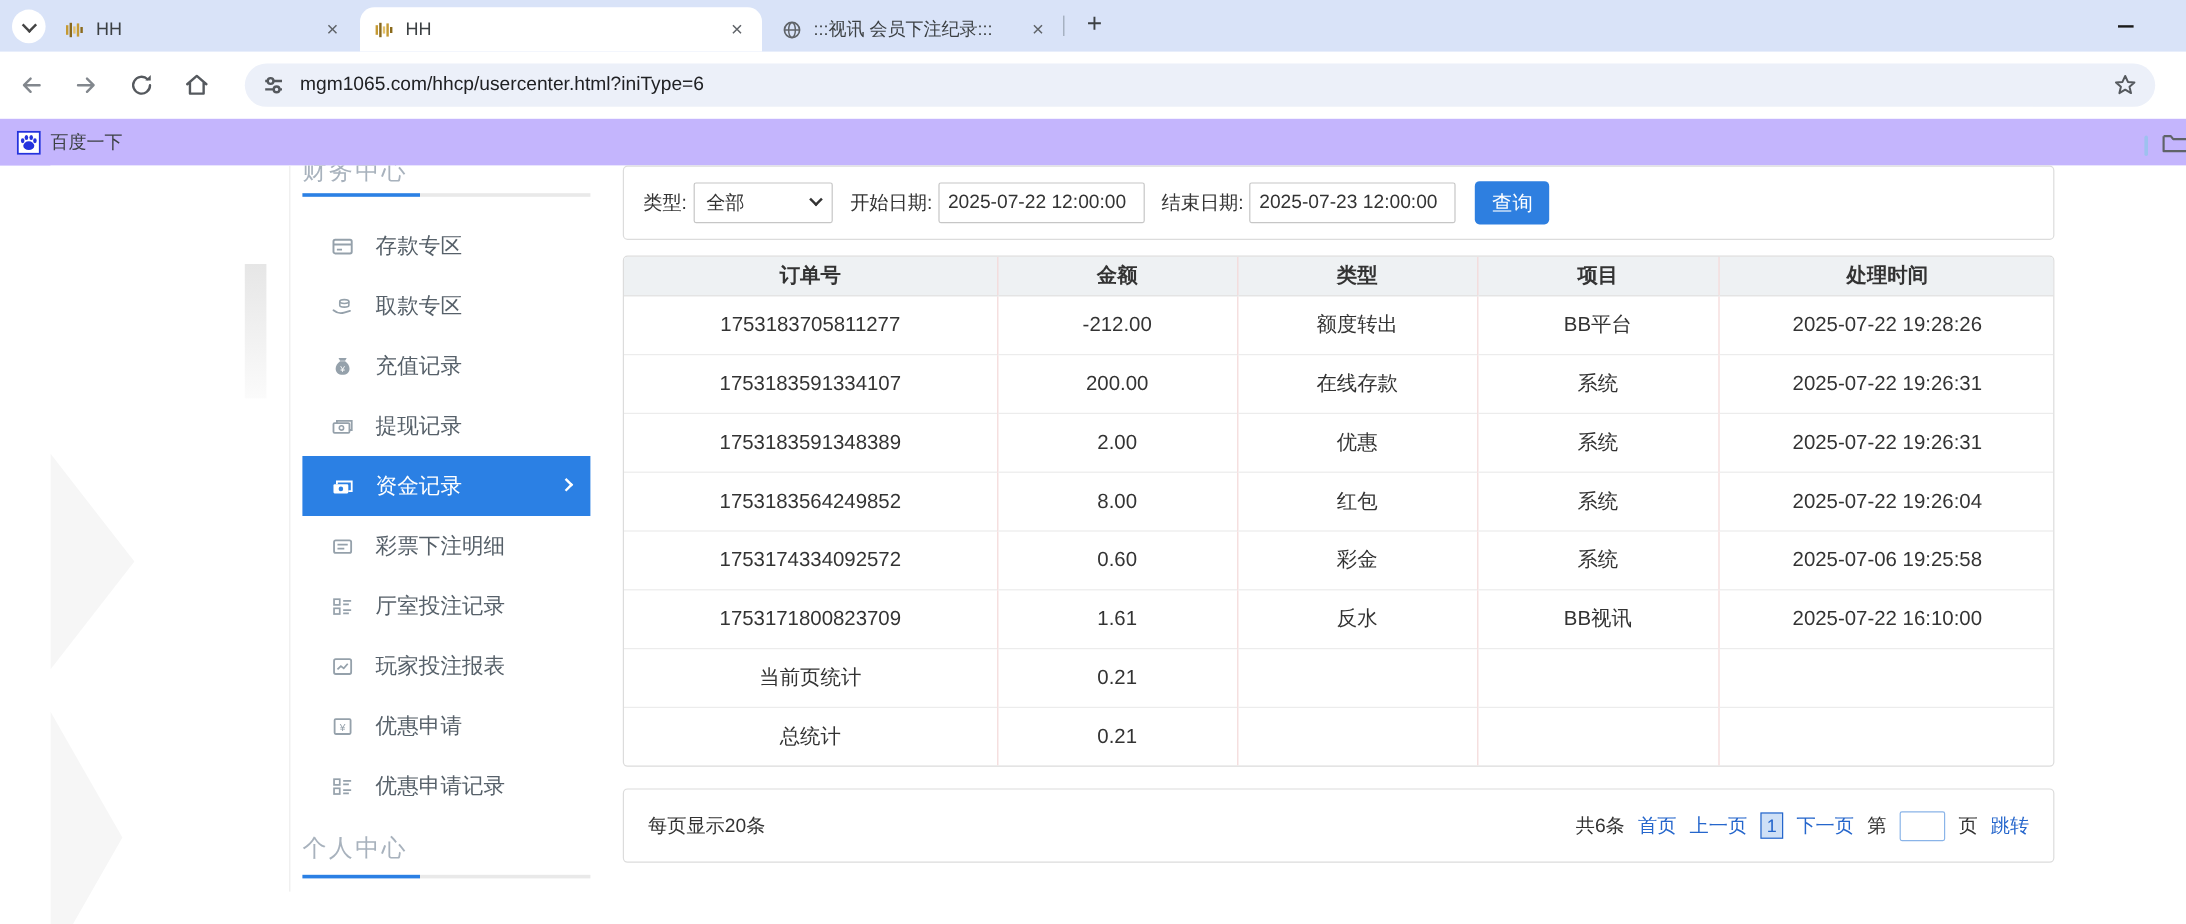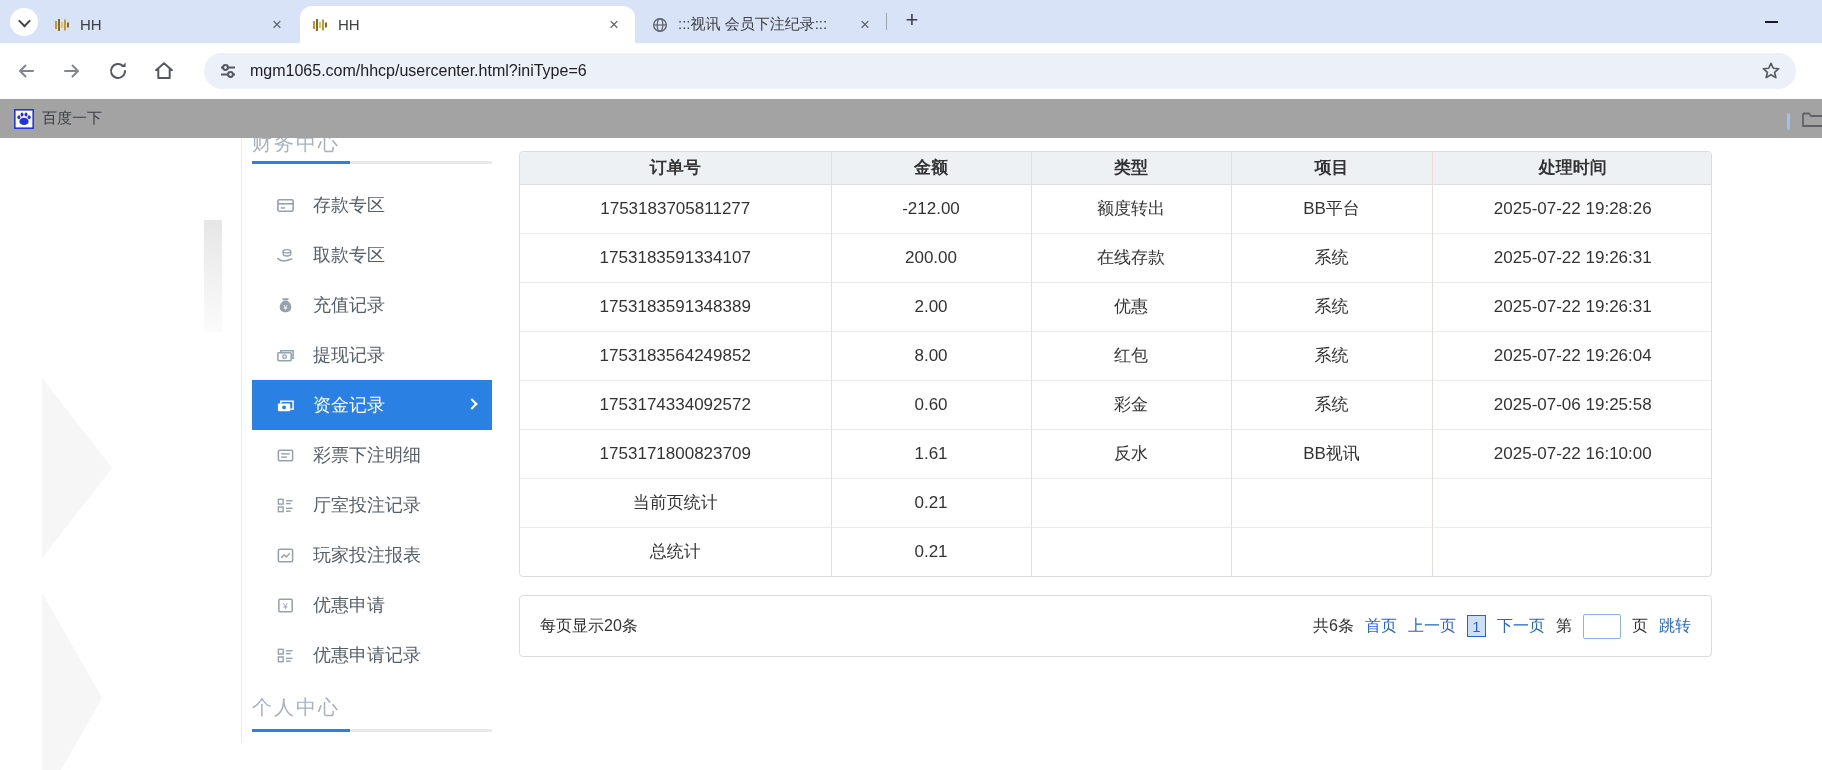--- a/index.html
+++ b/index.html
@@ -22,21 +22,21 @@
   .newtab-btn { position:absolute; left:896px; top:4px; width:32px; height:32px; font-size:22px; color:#3c4043; display:flex; align-items:center; justify-content:center; cursor:pointer; }
   .win-minimize { position:absolute; right:40px; top:12px; width:22px; height:20px; display:flex; align-items:center; justify-content:center; cursor:pointer; }
   .win-minimize i { display:block; width:13px; height:2px; background:#1b1b1b; }
 
   .navbar { position:absolute; top:43px; left:0; width:1822px; height:56px; background:#fff; display:flex; align-items:center; padding-left:14px; }
   .nav-ic { width:24px; height:24px; margin-right:22px; flex:none; cursor:pointer; }
   .omnibox { height:36px; width:1592px; margin-left:6px; background:#ecf0f9; border-radius:18px; display:flex; align-items:center; padding:0 14px; }
   .url-text { font-size:16px; color:#202124; margin-left:12px; white-space:nowrap; }
   .omni-spacer { flex:1; }
 
-  .bookmarks { position:absolute; top:99px; left:0; width:1822px; height:39px; background:#a3a3a3; display:flex; align-items:center; padding-left:14px; }
+  .bookmarks { position:absolute; top:99px; left:0; width:1822px; height:39px; background:#c4b5fd; display:flex; align-items:center; padding-left:14px; }
   .bookmark-item { display:flex; align-items:center; cursor:pointer; }
   .bookmark-label { font-size:15px; color:#3c4043; margin-left:8px; }
   .side-blue-bar { position:absolute; left:1787px; top:113px; width:3px; height:17px; border-radius:2px; background:#9ec1ef; }
   .partial-folder { position:absolute; left:1801px; top:108px; }
 
   
   .content { position:absolute; top:138px; left:0; width:1822px; height:632px; background:#fff;margin-left:42px; }
   .decor { position:absolute; left:0; top:0; pointer-events:none; }
   .sidebar-hairline { position:absolute; left:199px; top:0; width:1px; height:605px; background:#ededed; }
 
@@ -290,20 +290,32 @@
       </nav>
     <div class="section-bottom">个人中心</div>
     <div class="underline underline2">
       <div class="blue"></div>
       <div class="grey"></div>
     </div>
   </div>
 
   <div class="main">
 
+    <div class="filter-panel">
+      <span class="f-label">类型:</span>
+      <div class="f-select">
+        <span class="val">全部</span>
+        <span class="sel-caret"></span>
+      </div>
+      <span class="f-label ml14">开始日期:</span>
+      <input class="f-input" value="2025-07-22 12:00:00" style="">
+      <span class="f-label ml14">结束日期:</span>
+      <input class="f-input" value="2025-07-23 12:00:00" style="">
+      <button class="search-btn">查询</button>
+    </div>
 
     <div class="table-wrap">
       <table>
         <colgroup>
           <col style="width:311px">
             <col style="width:200px">
             <col style="width:200px">
             <col style="width:201px">
             <col style="width:281px">
         </colgroup>

